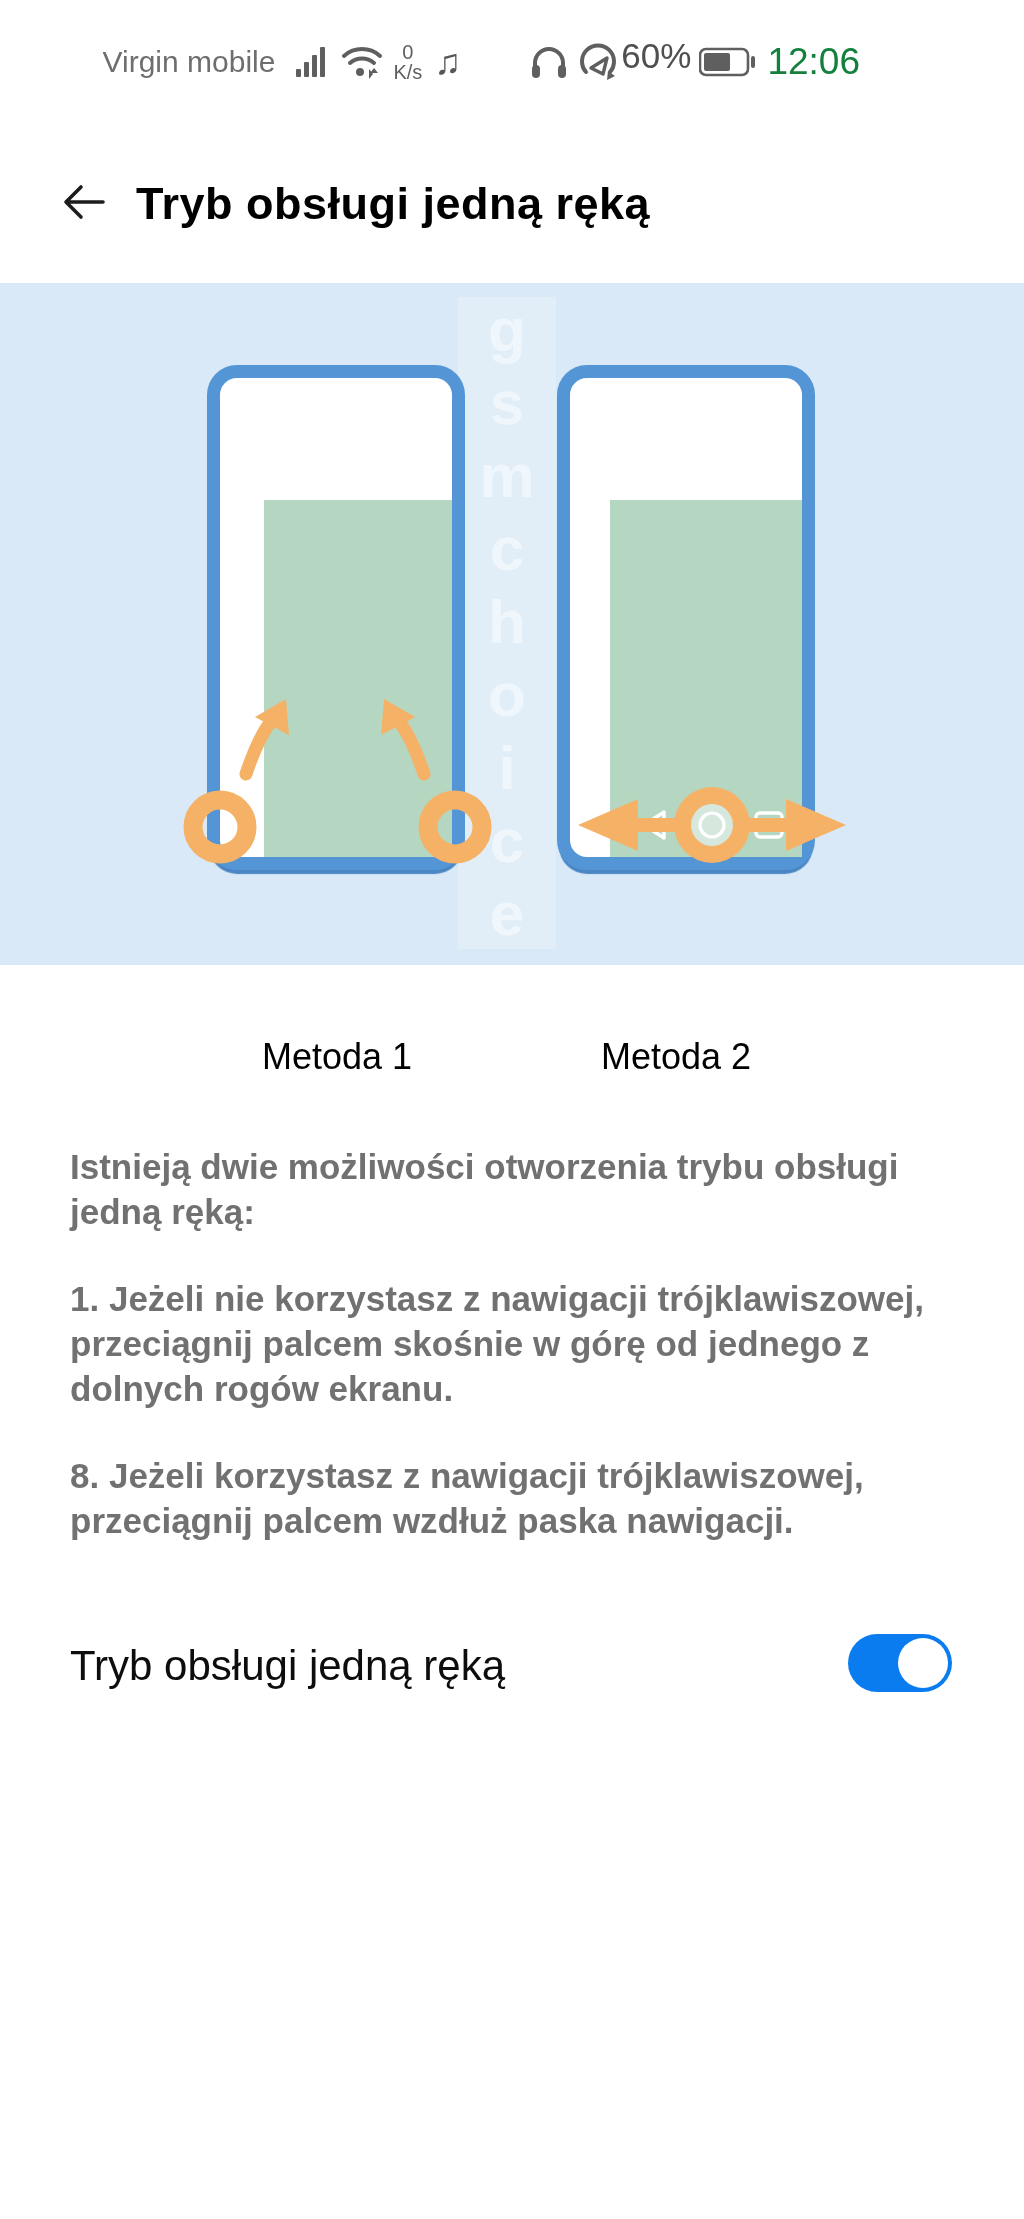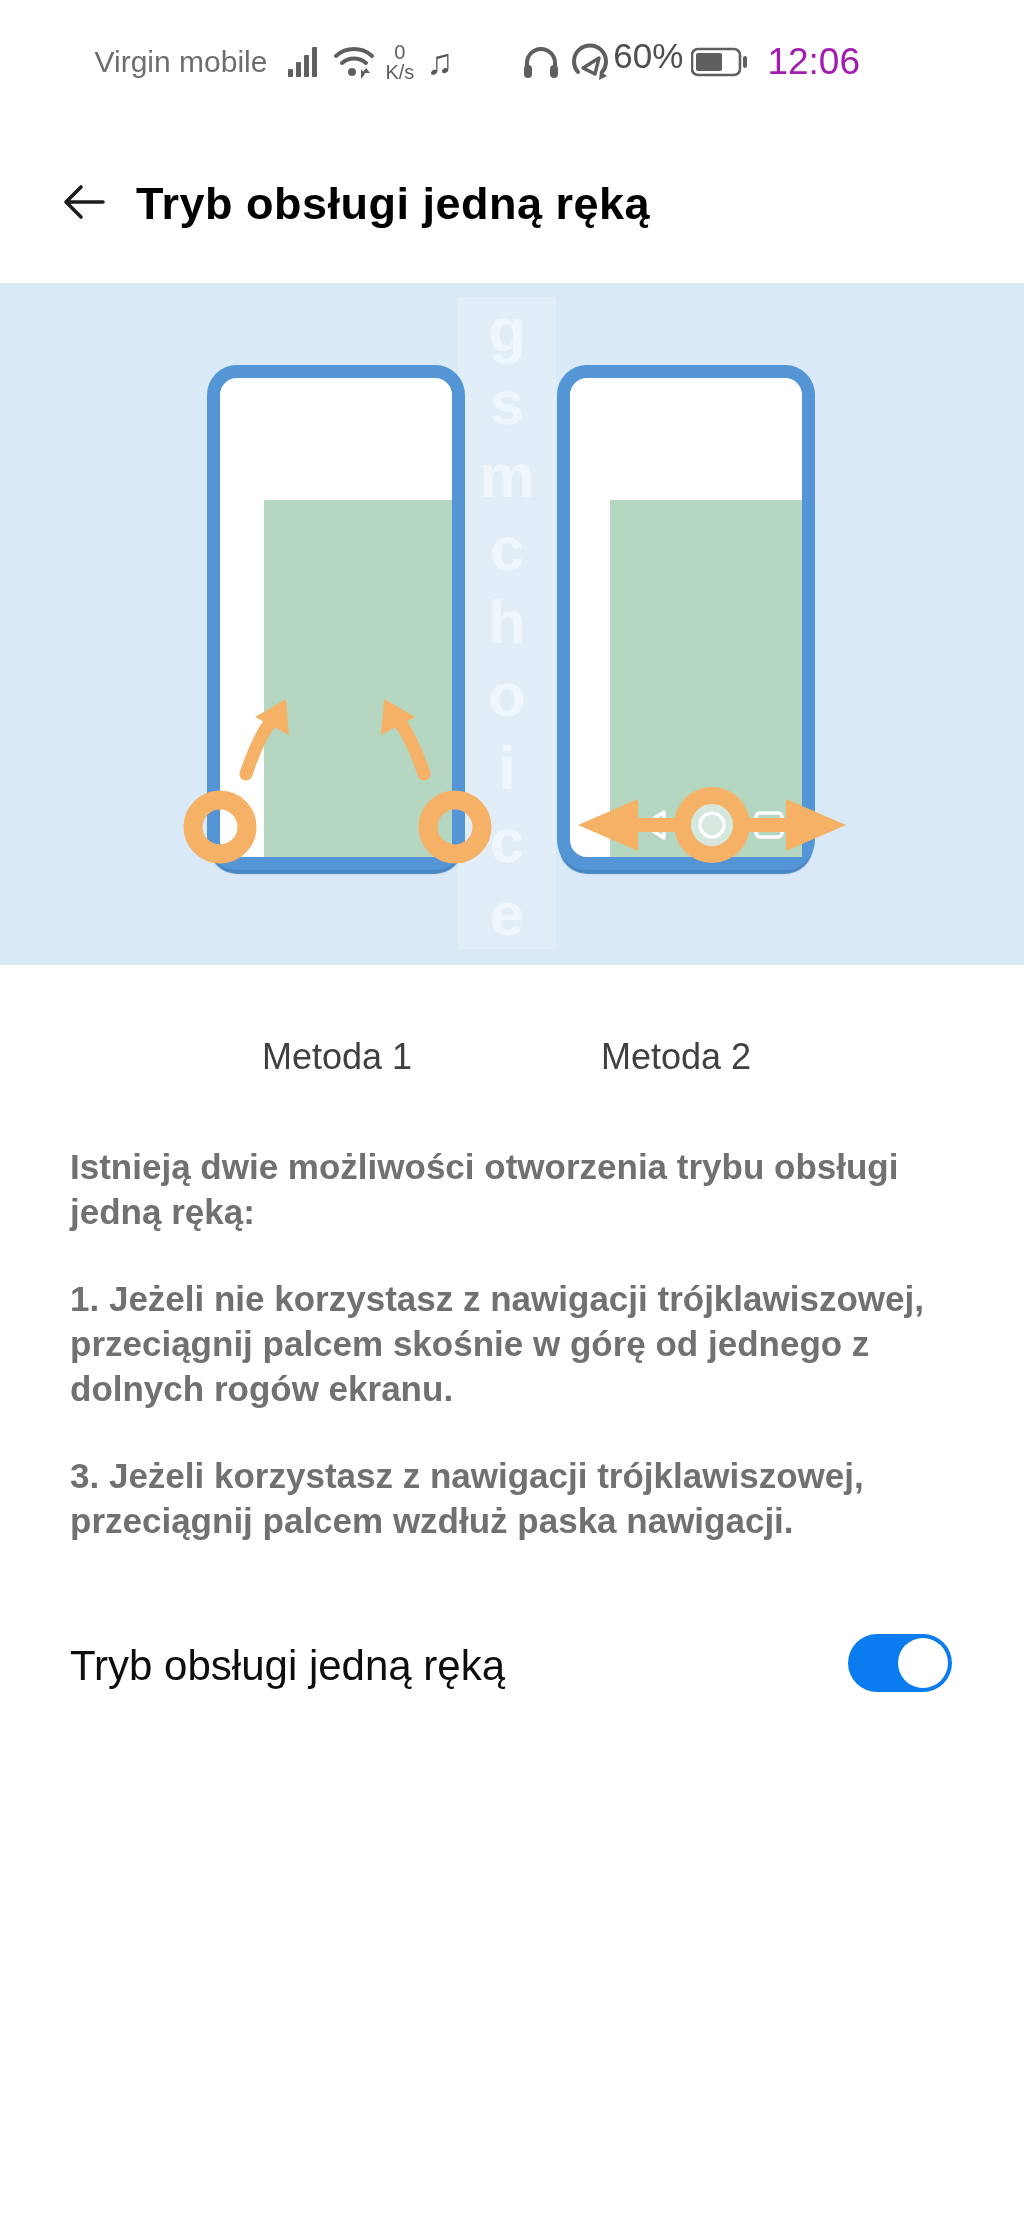--- a/index.html
+++ b/index.html
@@ -11,21 +11,21 @@
     display:flex; align-items:center; justify-content:flex-end; padding-right:24px;
     color:#5f5f5f; }
   .carrier { font-size:30px; color:#6e6e6e; margin-right:20px; }
   .sb-icon { display:flex; align-items:center; justify-content:center; }
   .kps { display:flex; flex-direction:column; align-items:center; line-height:1;
     font-size:20px; color:#5f5f5f; margin:0 8px; }
   .kps span { display:block; }
   .music-glyph { font-size:36px; color:#565656; margin:0 4px; }
   .notch-gap { width:64px; }
   .pct { font-size:35px; color:#4f4f4f; margin:0 8px 12px 2px; }
-  .time { font-size:37px; color:#a21caf; margin-left:18px; }
+  .time { font-size:37px; color:#15803d; margin-left:10px; }
 
   
   .header { position:absolute; top:158px; left:0; width:1024px; height:92px;
     display:flex; align-items:center; }
   .back-btn { width:60px; height:60px; margin-left:54px; display:flex;
     align-items:center; justify-content:center; cursor:pointer; }
   .page-title { margin-left:22px; font-size:45px; font-weight:600; color:#000000;
     letter-spacing:0.5px; }
 
   
@@ -41,21 +41,21 @@
   .phone-left { left:207px; }
   .phone-right { left:557px; }
   .green-area { position:absolute; right:0; bottom:0; top:122px; background:#b5d6c0; }
   .green-left { left:44px; }
   .green-right { left:40px; }
   .banner-overlay { position:absolute; left:0; top:0; width:1024px; height:682px;
     pointer-events:none; }
 
   
   .method-label { position:absolute; top:1036px; width:220px; text-align:center;
-    font-size:36px; color:#404040; }
+    font-size:36px; color:#000000; }
   .method-1 { left:227px; }
   .method-2 { left:566px; }
 
   
   .description { position:absolute; left:70px; top:1144px; width:900px;
     font-size:35px; line-height:45px; color:#717171; }
   .description p { margin-bottom:42px;font-weight:bold; }
 
   
   .toggle-row { position:absolute; left:0; top:1620px; width:1024px; height:90px; }
@@ -192,21 +192,21 @@
     </g>
   </svg>
 </div>
 
 <div class="method-label method-1">Metoda 1</div>
 <div class="method-label method-2">Metoda 2</div>
 
 <div class="description">
   <p>Istnieją dwie możliwości otworzenia trybu obsługi jedną ręką:</p>
   <p>1. Jeżeli nie korzystasz z nawigacji trójklawiszowej, przeciągnij palcem skośnie w górę od jednego z dolnych rogów ekranu.</p>
-  <p>3. Jeżeli korzystasz z nawigacji trójklawiszowej, przeciągnij palcem wzdłuż paska nawigacji.</p>
+  <p>8. Jeżeli korzystasz z nawigacji trójklawiszowej, przeciągnij palcem wzdłuż paska nawigacji.</p>
 </div>
 
 <div class="toggle-row">
   <span class="toggle-label">Tryb obsługi jedną ręką</span>
   <div class="switch">
     <div class="switch-knob"></div>
   </div>
 </div>
 
 </body></html>

